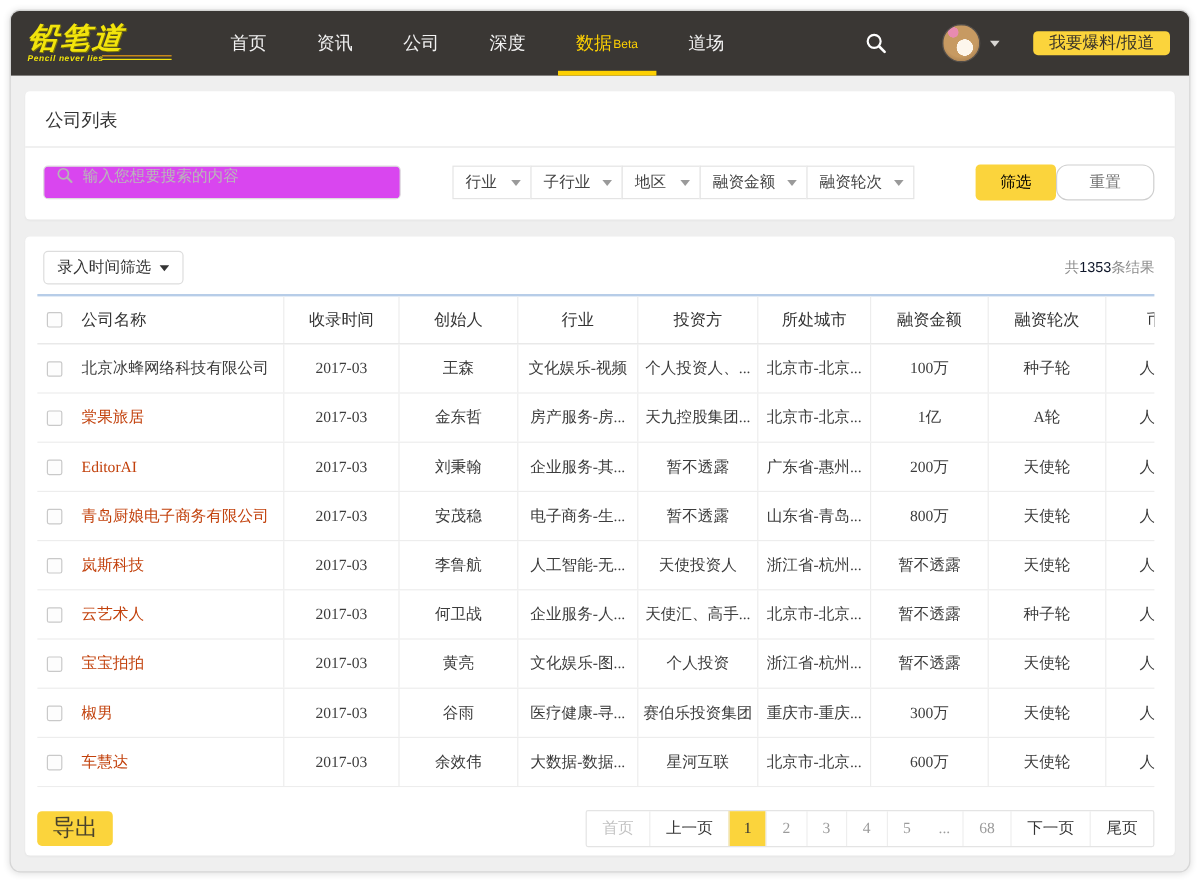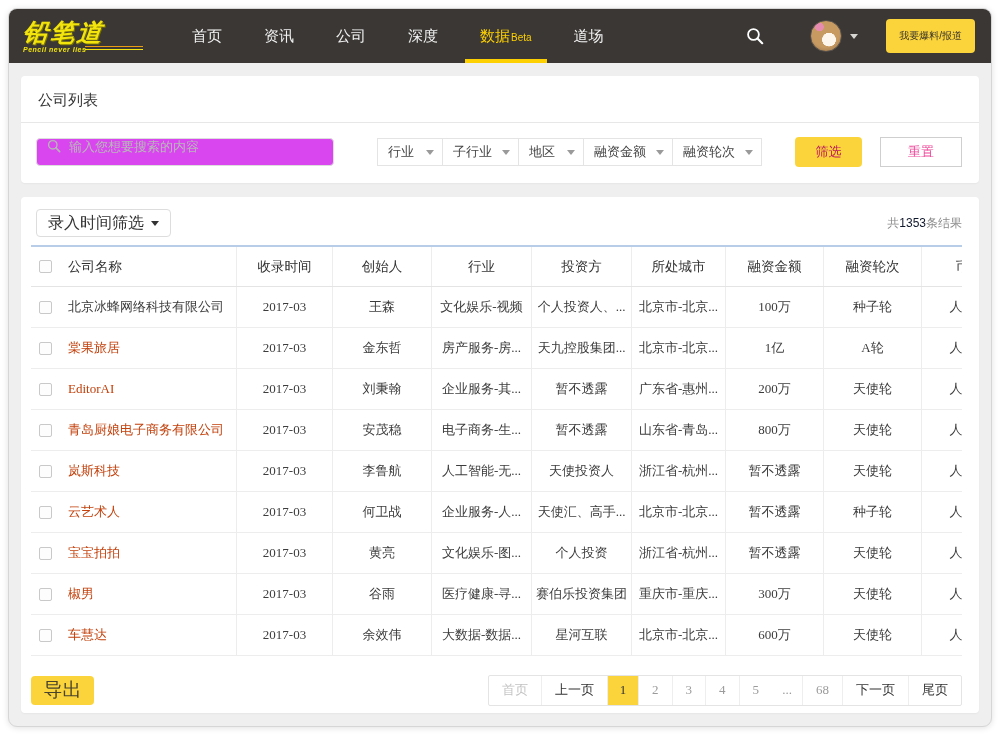--- a/index.html
+++ b/index.html
@@ -25,50 +25,50 @@
   .nav-item .badge { font-size:10px; margin-left:1px; margin-top:3px; }
   .nav-right { margin-left:auto; display:flex; align-items:center; }
   .search-glass { cursor:pointer; margin-right:46px; display:flex; }
   .avatar { width:32px; height:32px; border-radius:50%; cursor:pointer; border:1px solid #55504c;
     background:
       radial-gradient(circle at 28% 20%, #e88bb0 0 13%, rgba(0,0,0,0) 14%),
       radial-gradient(circle at 60% 62%, #fdf6ec 0 26%, rgba(0,0,0,0) 27%),
       radial-gradient(circle at 48% 42%, #c79a62 0 58%, #8e6a42 100%); }
   .caret-white { width:0; height:0; border-left:4px solid transparent; border-right:4px solid transparent;
     border-top:5px solid #d8d6d3; margin-left:8px; cursor:pointer; }
-  .cta-btn { margin-left:28px; height:34px; padding:0 13px; background:#fbd43c; border:none; border-radius:4px;
-    font-size:10px; color:#3a342a; cursor:pointer; font-family:inherit; }
+  .cta-btn { margin-left:28px; height:20px; padding:0 13px; background:#fbd43c; border:none; border-radius:4px;
+    font-size:14px; color:#3a342a; cursor:pointer; font-family:inherit; }
 
   
   .content { padding:13px 12px 11px 12px; }
   .card { background:#fff; border-radius:4px; box-shadow:0 1px 2px rgba(0,0,0,.04); }
   .card1 { margin-bottom:14px; }
   .title-row { padding:15px 16px 12px 17px; font-size:15px; color:#333; border-bottom:1px solid #e7e7e7; }
   .filter-row { display:flex; align-items:center; padding:14px 17px 16px 15px; }
   .search-box { width:298px; height:28px; border:1px solid #ddd; border-radius:4px; display:flex;
     align-items:flex-start; padding:0 10px; background:#d946ef; }
   .search-box input { border:none; outline:none; flex:1; font-size:13px; color:#333; margin-left:8px;
     font-family:inherit; background:transparent; }
   .search-box input::placeholder { color:#b8b8b8; }
   .dropdown-group { display:flex; margin-left:44px; }
   .filter-box { height:28px; border:1px solid #e4e4e4; background:#fff; display:flex; align-items:center;
     justify-content:space-between; padding:0 8px 0 10px; margin-left:-1px; min-width:66px; cursor:pointer; }
   .filter-box .f-label { font-size:13px; color:#444; margin-right:10px; }
   .caret-gray { width:0; height:0; border-left:4px solid transparent; border-right:4px solid transparent;
     border-top:5px solid #9a9a9a; }
   .btn-apply { margin-left:auto; width:67px; height:30px; background:#fbd43c; border:none; border-radius:4px;
-    color:#be185d; font-size:13px; cursor:pointer; font-family:inherit; }
-  .btn-reset { margin-left:18px; width:82px; height:30px; background:#fff; border:1px solid #cfcfcf;
-    border-radius:0; color:#ec4899; font-size:13px; cursor:pointer; font-family:inherit; }
+    color:#000000; font-size:13px; cursor:pointer; font-family:inherit; }
+  .btn-reset { width:82px; height:30px; background:#fff; border:1px solid #cfcfcf;
+    border-radius:10px; color:#737373; font-size:13px; cursor:pointer; font-family:inherit; }
 
   
   .toolbar { display:flex; align-items:center; padding:12px 17px 0 15px; height:40px; }
   .time-filter { height:28px; border:1px solid #ddd; border-radius:4px; background:#fff; display:flex;
     align-items:center; padding:0 11px; cursor:pointer; }
-  .time-filter .t-label { font-size:16px; color:#333; margin-right:7px; }
+  .time-filter .t-label { font-size:13px; color:#333; margin-right:7px; }
   .caret-dark { width:0; height:0; border-left:4px solid transparent; border-right:4px solid transparent;
     border-top:5px solid #333; }
   .result-count { margin-left:auto; font-size:12px; color:#8b8b8b; }
   .result-count .num { color:#0f172a; }
 
   .table-wrap { margin:8px 17px 0 10px; overflow:hidden; width:931px; }
   .table { width:985px; }
   .trow { display:flex; height:41px; border-bottom:1px solid #ededed; align-items:stretch; }
   .thead { height:42px; border-top:2px solid #b7cde8; border-bottom:1px solid #e4e4e4; }
   .cell { display:flex; align-items:center; justify-content:center; font-size:13px; color:#333;

